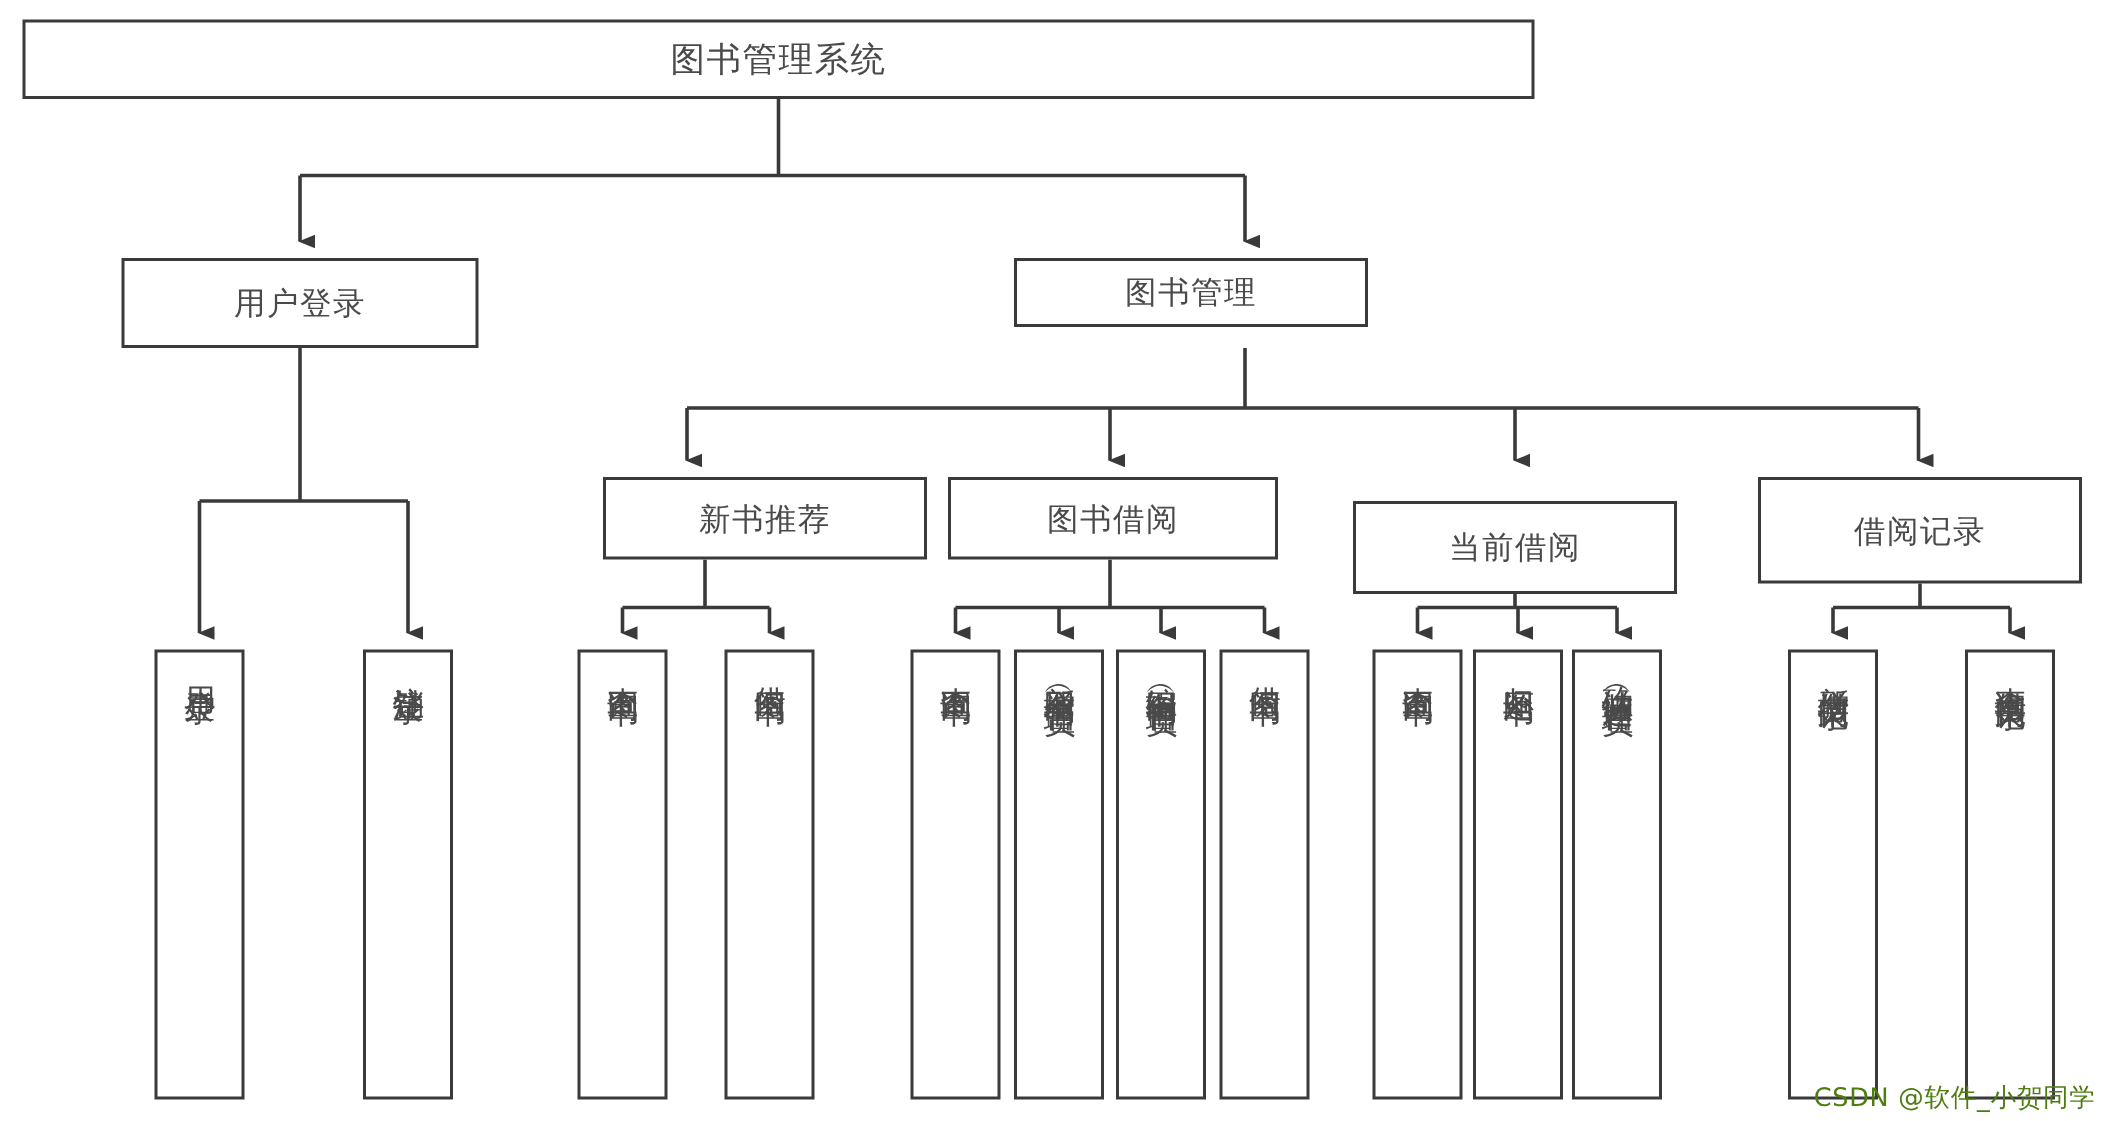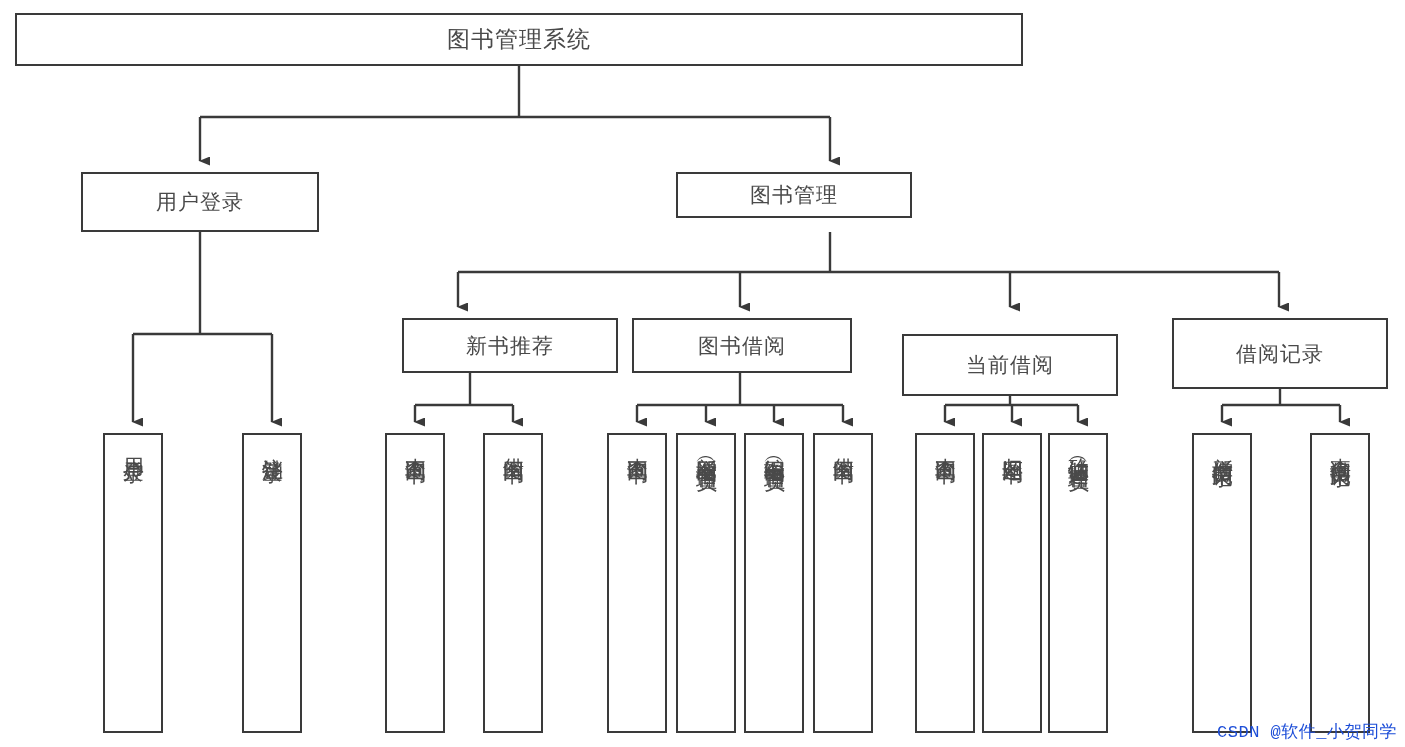--- a/index.html
+++ b/index.html
@@ -58,25 +58,24 @@
     letter-spacing: 2px;
     white-space: pre;
     display: block;
     color: #4a4a4a;
   }
   .watermark {
     position: absolute;
     right: 8px;
     bottom: 4px;
     font-size: 17px;
-    color: #1d4ed8;
+    color: #4d7c0f;
     z-index: 3;
     white-space: nowrap;
     letter-spacing: 0.5px;
-    font-family: Liberation Mono, monospace;
   }
 </style>
 </head>
 <body>
 
 <div id="diagram-root">
 
   <svg id="edge-layer" viewBox="0 0 1405 747" xmlns="http://www.w3.org/2000/svg">
     <defs>
       <marker id="arrowhead" markerWidth="9" markerHeight="11" refX="4.5" refY="10" orient="auto" markerUnits="userSpaceOnUse">

